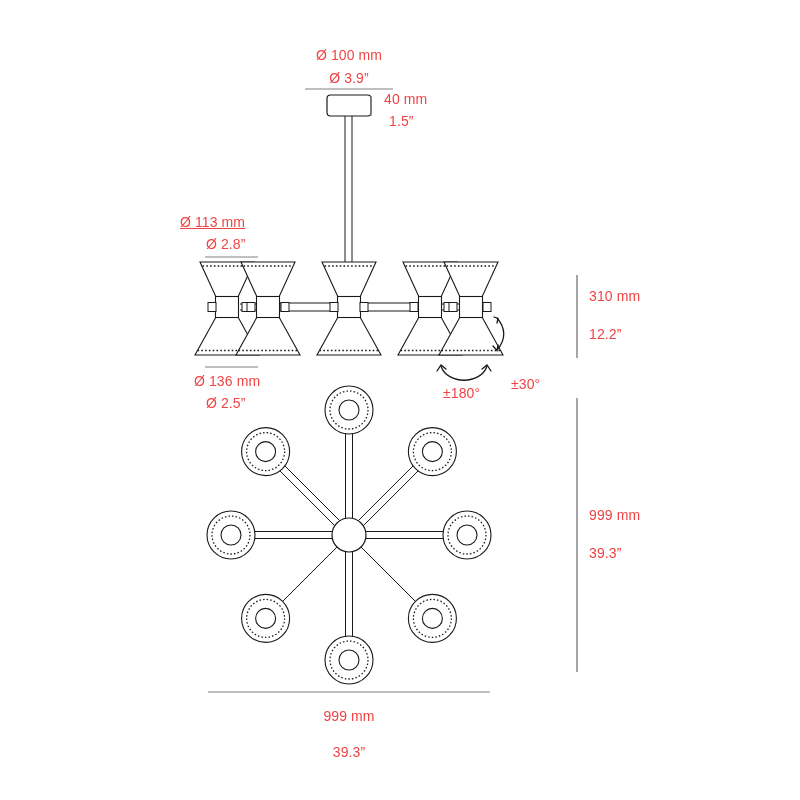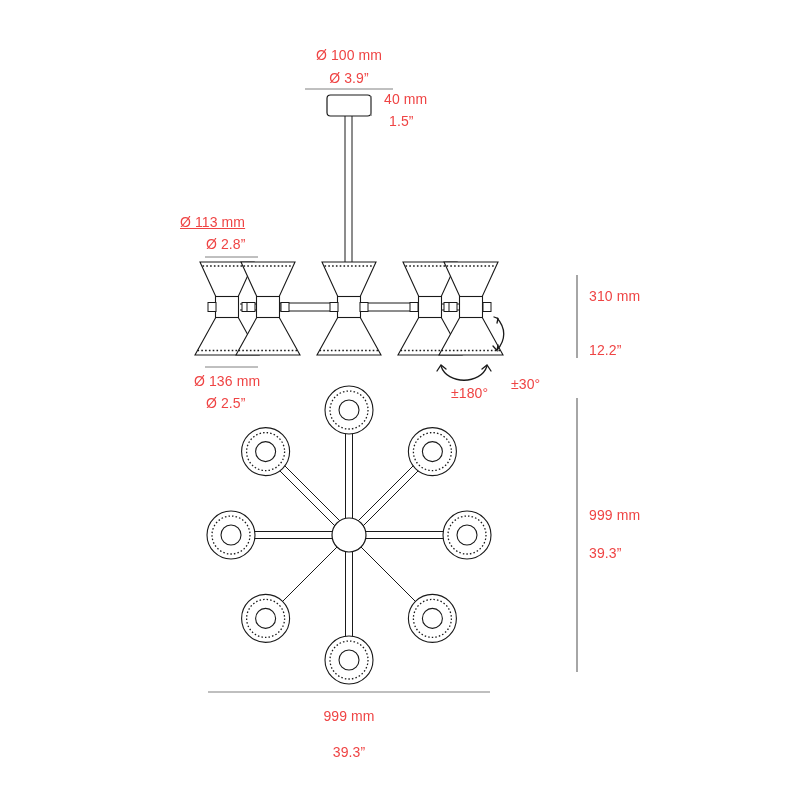--- a/index.html
+++ b/index.html
@@ -193,25 +193,25 @@
   <div class="dim-text" style="left:180px; top:214px;text-decoration:underline;">Ø 113 mm</div>
 
   <div class="dim-text" style="left:206px; top:236px;">Ø 2.8”</div>
 
   <div class="dim-text" style="left:194px; top:373px;">Ø 136 mm</div>
 
   <div class="dim-text" style="left:206px; top:395px;">Ø 2.5”</div>
 
   <div class="dim-text" style="left:511px; top:328px;margin-top:48px;">±30°</div>
 
-  <div class="dim-text" style="left:443px; top:385px;margin-left:8px;">±180°</div>
+  <div class="dim-text" style="left:443px; top:385px;">±180°</div>
 
   <div class="dim-text" style="left:589px; top:288px;">310 mm</div>
 
-  <div class="dim-text" style="left:589px; top:326px;margin-top:16px;">12.2”</div>
+  <div class="dim-text" style="left:589px; top:326px;">12.2”</div>
 
   <div class="dim-text" style="left:589px; top:507px;">999 mm</div>
 
   <div class="dim-text" style="left:589px; top:545px;">39.3”</div>
 
   <div class="dim-text center" style="left:245px; top:708px; width:208px;">999 mm</div>
 
   <div class="dim-text center" style="left:245px; top:744px; width:208px;">39.3”</div>
 
 </div>

